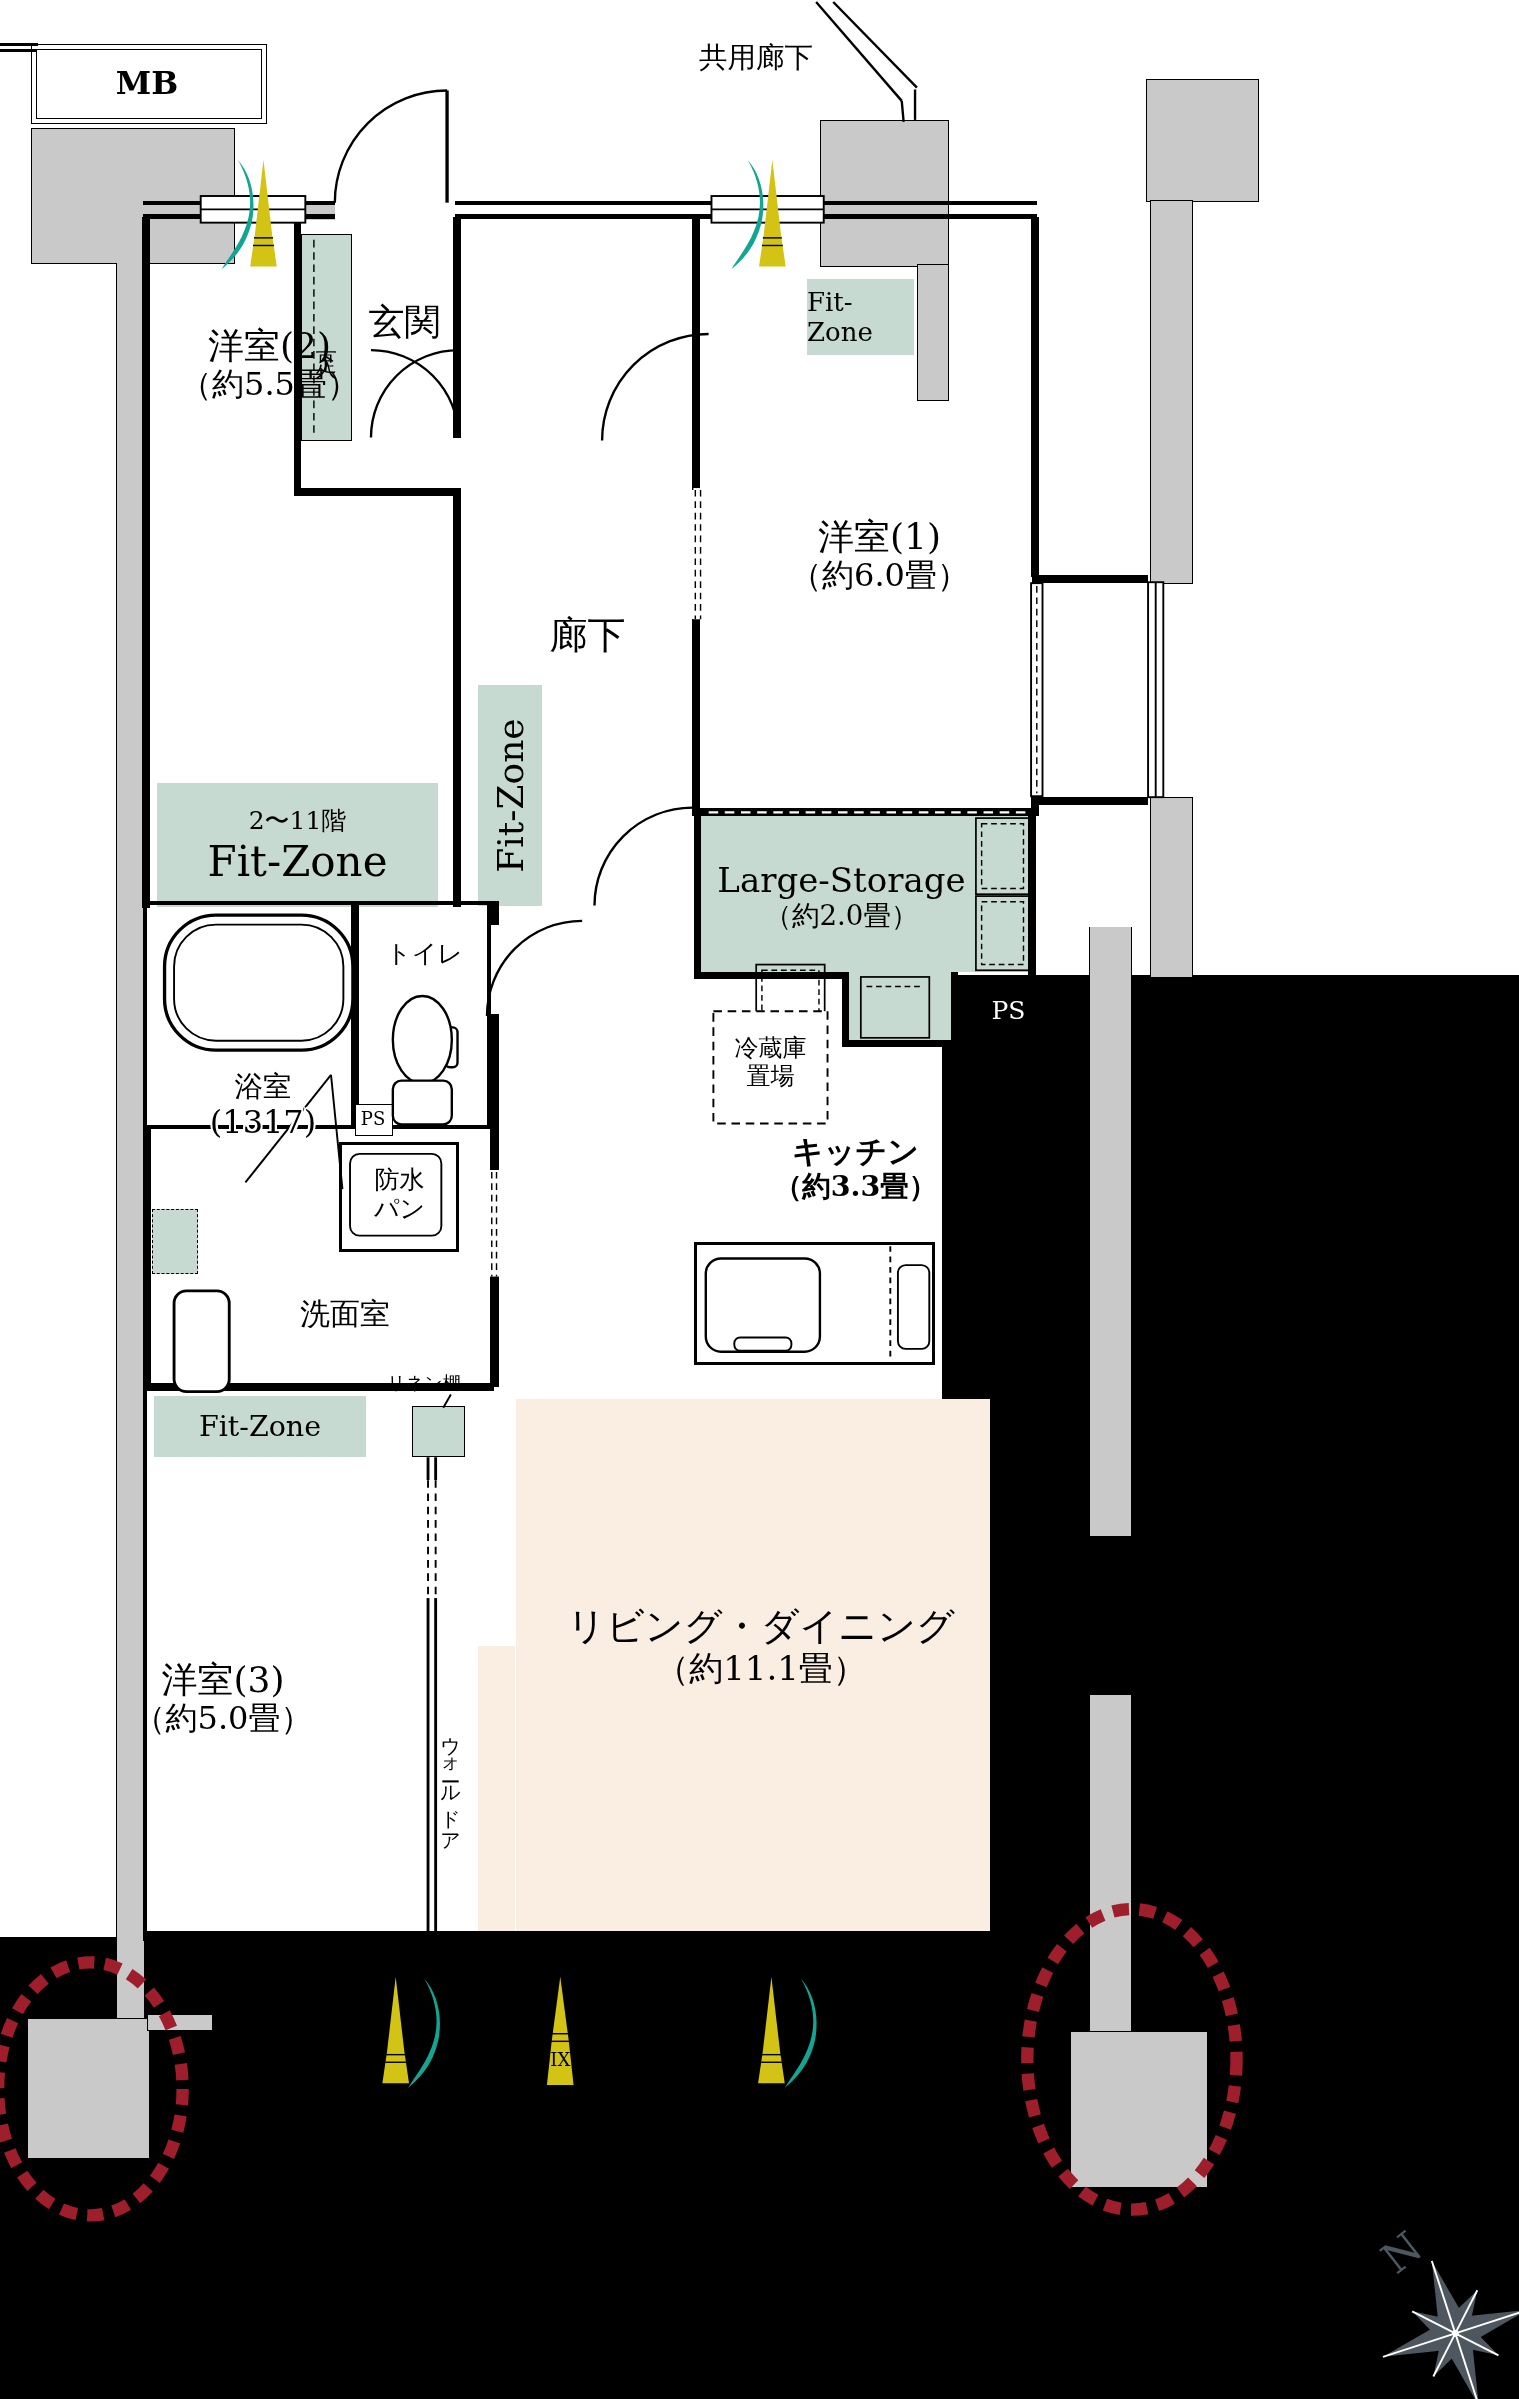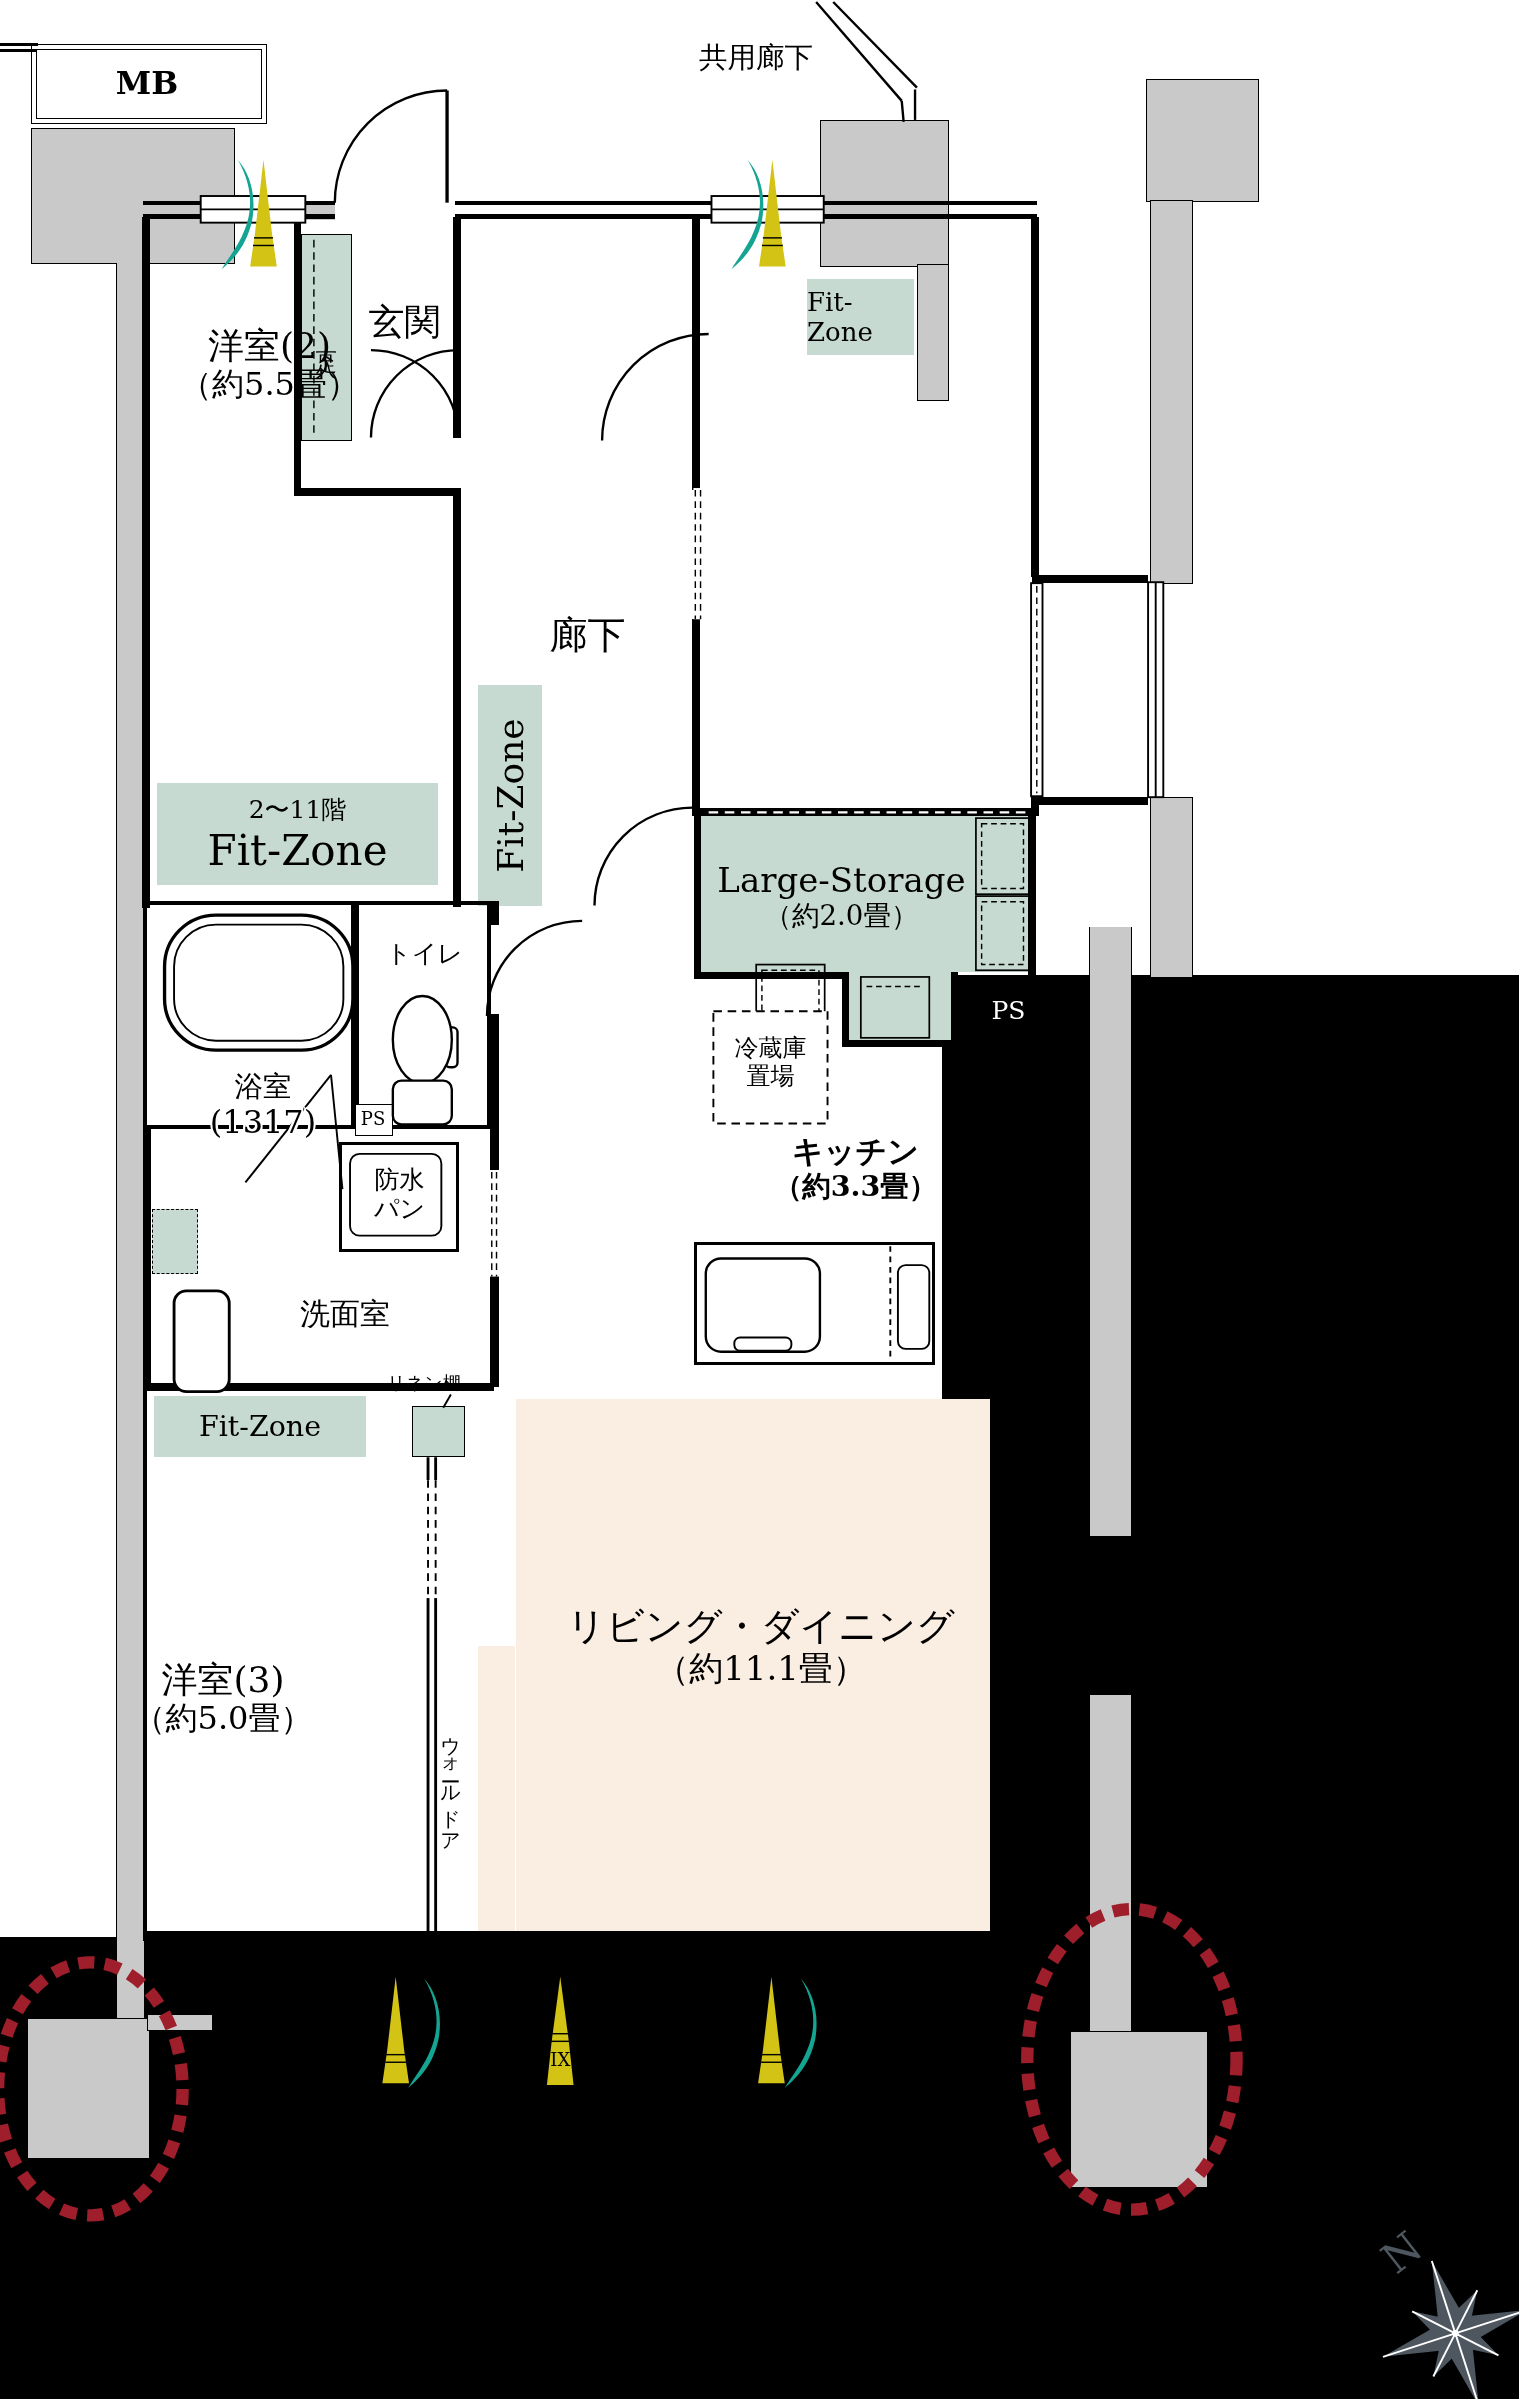--- a/index.html
+++ b/index.html
@@ -39,21 +39,21 @@
 
 <div class="stage">
 
   <div class="blk" style="left:942px;top:975px;width:578px;height:428px;"></div>
   <div class="blk" style="left:989px;top:1403px;width:531px;height:535px;"></div>
   <div class="blk" style="left:0px;top:1937px;width:1520px;height:462px;"></div>
 
   <div class="pink" style="left:516px;top:1399px;width:474px;height:538px;"></div>
   <div class="pink" style="left:478px;top:1646px;width:37px;height:291px;"></div>
 
-  <div class="teal flexc" style="left:157px;top:783px;width:281px;height:102px;">
+  <div class="teal flexc" style="left:157px;top:783px;width:281px;height:124px;">
     <div style="text-align:center;">
       <div style="font-size:25px;">2〜11階</div>
       <div style="font-size:42px;">Fit-Zone</div>
     </div>
   </div>
   <div class="teal flexc" style="left:807px;top:279px;width:107px;height:76px;font-size:26px;">
     <span>Fit-Zone</span>
   </div>
   <div class="teal flexc" style="left:478px;top:685px;width:64px;height:221px;font-size:36px;">
     <span class="vrot">Fit-Zone</span>
@@ -258,20 +258,24 @@
 
   <div class="lbl" style="left:90px;top:65px;width:114px;font-size:32px;font-weight:bold;">MB</div>
   <div class="lbl" style="left:661px;top:42px;width:190px;font-size:28.5px;">共用廊下</div>
   <div class="lbl halo" style="left:357px;top:301px;width:95px;font-size:36px;">玄関</div>
   <div class="lbl vjp" style="left:314px;top:335px;font-size:21px;">下足入</div>
 
   <div class="lbl" style="left:146px;top:325px;width:247px;font-size:36px;">
     <div>洋室(2)</div>
     <div style="font-size:32px;">（約5.5畳）</div>
   </div>
+  <div class="lbl" style="left:751px;top:516px;width:257px;font-size:36px;">
+    <div>洋室(1)</div>
+    <div style="font-size:32px;">（約6.0畳）</div>
+  </div>
   <div class="lbl" style="left:540px;top:614px;width:95px;font-size:38px;">廊下</div>
 
   <div class="lbl" style="left:680px;top:861px;width:323px;font-size:34px;">
     <div>Large-Storage</div>
     <div style="font-size:27.6px;">（約2.0畳）</div>
   </div>
   <div class="lbl psMain" style="left:980px;top:997px;width:57px;">PS</div>
   <div class="lbl" style="left:355px;top:1109px;width:36px;font-size:18px;">PS</div>
 
   <div class="lbl halo" style="left:206px;top:1071px;width:114px;font-size:28.5px;">

